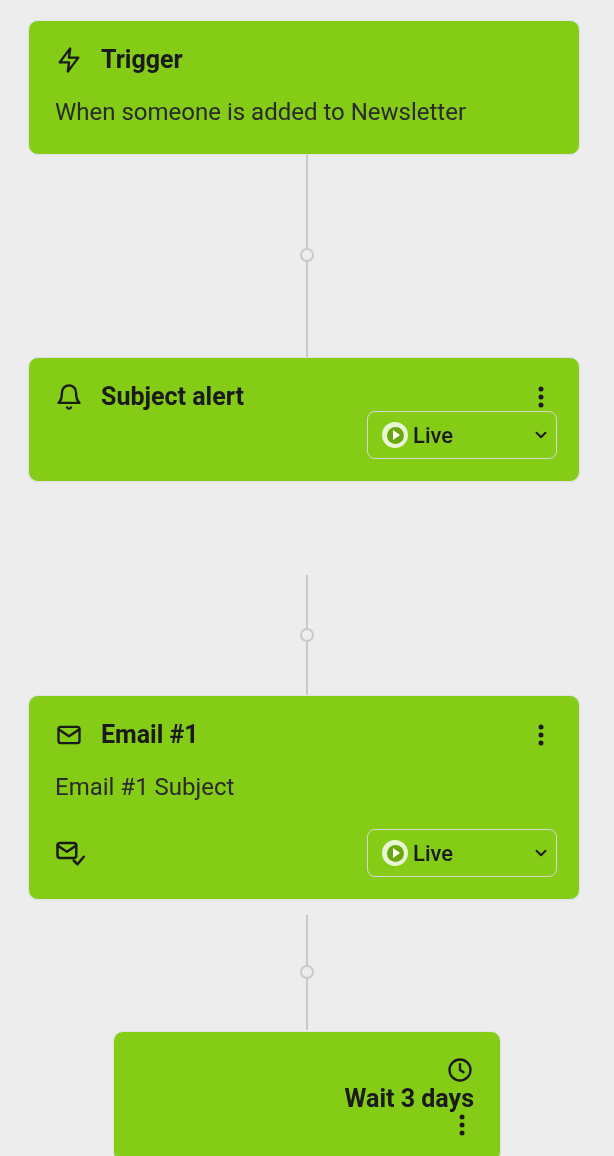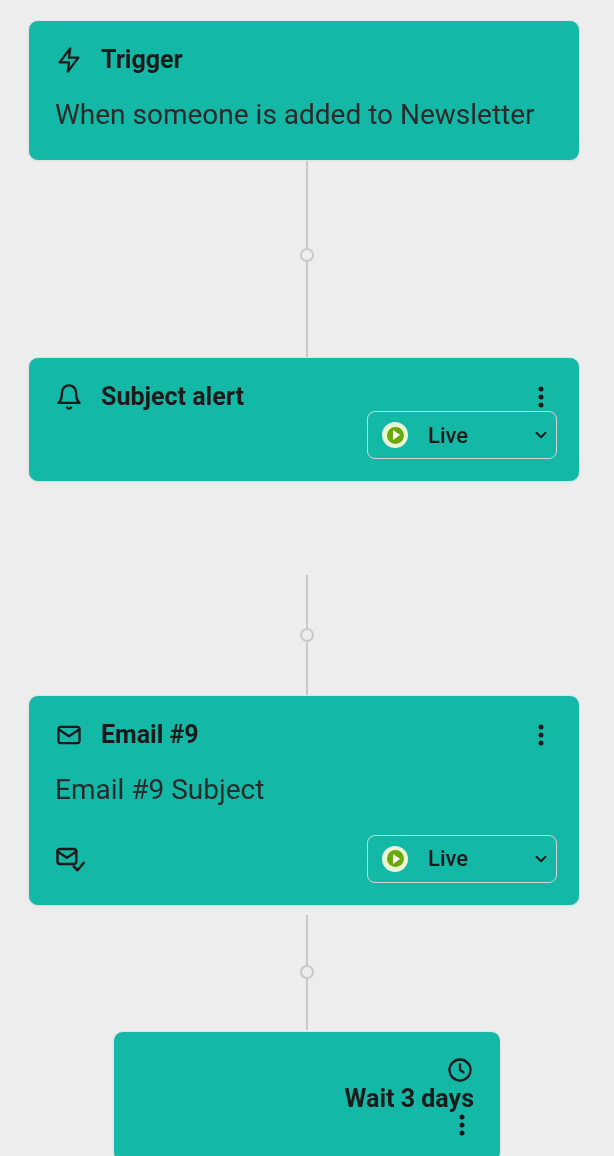--- a/index.html
+++ b/index.html
@@ -30,21 +30,21 @@
     width: 14px;
     height: 14px;
     background: #ededed;
     border: 2px solid #c9c9c9;
     border-radius: 50%;
     transform: translate(-50%, -50%);
     z-index: 1;
   }
   .card {
     position: absolute;
-    background: #14b8a6;
+    background: #84cc16;
     border: 1px solid #e3e3e3;
     border-radius: 10px;
     box-shadow: 0 1px 2px rgba(0,0,0,0.03);
     z-index: 2;
   }
   .card.full {
     left: 28px;
     width: 552px;
   }
   .card.narrow {
@@ -70,38 +70,38 @@
     margin-left: auto;
     width: 24px;
     height: 24px;
     display: flex;
     align-items: center;
     justify-content: center;
     cursor: pointer;
   }
   .card-desc {
     padding: 22px 26px 26px 26px;
-    font-size: 28px;
+    font-size: 24px;
     color: #2a2a2a;
     line-height: 1.35;
   }
   .card-footer {
     display: flex;
     align-items: center;
     justify-content: flex-end;
     padding: 0 22px 22px 22px;
   }
   .card-footer .left-icon {
     margin-right: auto;
     padding-left: 4px;
   }
   .status-select {
     display: flex;
     align-items: center;
-    gap: 20px;
+    gap: 5px;
     border: 1px solid #d6d6d6;
     border-radius: 8px;
     padding: 10px 6px 10px 14px;
     cursor: pointer;
     min-width: 190px;
     justify-content: flex-start;
   }
   .status-dot {
     width: 26px;
     height: 26px;
@@ -214,30 +214,30 @@
   </div>
 
   <div class="card full" style="top:695px;">
     <div class="card-header with-menu">
       <span>
         <svg width="28" height="28" viewBox="0 0 24 24" fill="none" stroke="#1a1a1a" stroke-width="2" stroke-linecap="round" stroke-linejoin="round">
           <rect x="3" y="5" width="18" height="14" rx="2"></rect>
           <polyline points="3 7 12 13 21 7"></polyline>
         </svg>
       </span>
-      <span class="card-title">Email #9</span>
+      <span class="card-title">Email #1</span>
       <span class="menu-btn">
         <svg width="6" height="24" viewBox="0 0 6 24">
           <circle cx="3" cy="4" r="2.5" fill="#1a1a1a"></circle>
           <circle cx="3" cy="12" r="2.5" fill="#1a1a1a"></circle>
           <circle cx="3" cy="20" r="2.5" fill="#1a1a1a"></circle>
         </svg>
       </span>
     </div>
-    <div class="card-desc">Email #9 Subject</div>
+    <div class="card-desc">Email #1 Subject</div>
     <div class="card-footer">
       <span class="left-icon">
         <svg width="30" height="30" viewBox="0 0 24 24" fill="none" stroke="#1a1a1a" stroke-width="2" stroke-linecap="round" stroke-linejoin="round">
           <rect x="2" y="4" width="15" height="12" rx="2"></rect>
           <polyline points="2 6 9.5 11 17 6"></polyline>
           <polyline points="15 18 18 21 23 15"></polyline>
         </svg>
       </span>
       <div class="status-select">
         <span class="status-dot">

